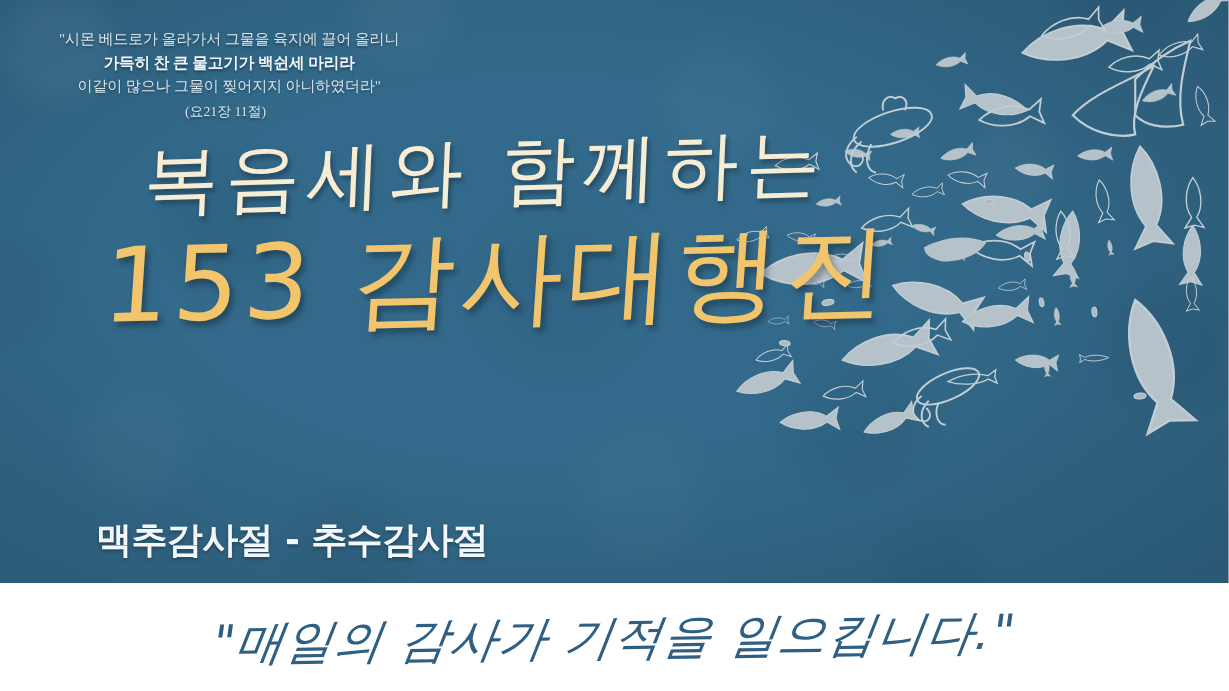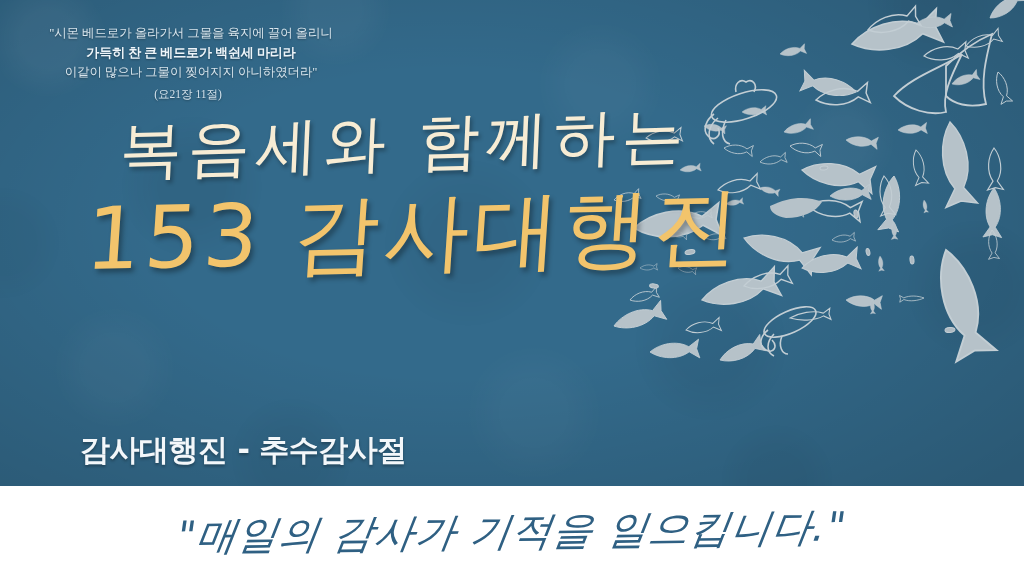--- a/index.html
+++ b/index.html
@@ -304,30 +304,30 @@
             <ellipse cx="274" cy="252" rx="3.6" ry="1.8" transform="rotate(78 274 252)"></ellipse>
             <ellipse cx="356" cy="330" rx="5" ry="2.4" transform="rotate(176 356 330)"></ellipse>
             <ellipse cx="230" cy="168" rx="4" ry="2" transform="rotate(-8 230 168)"></ellipse>
           </g>
         </g>
       </svg>
     </div>
 
     <div class="scripture">
       <span class="sline">"시몬 베드로가 올라가서 그물을 육지에 끌어 올리니</span>
-      <span class="sline strong">가득히 찬 큰 베드로가 백쉰세 마리라</span>
+      <span class="sline strong">가득히 찬 큰 물고기가 백쉰세 마리라</span>
       <span class="sline">이같이 많으나 그물이 찢어지지 아니하였더라"</span>
       <span class="sref">(요21장 11절)</span>
     </div>
 
     <div class="headline">
       <div class="head-line1">복음세와 함께하는</div>
       <div class="head-line2">153 감사대행진</div>
     </div>
 
-    <div class="subtitle">감사대행진 - 추수감사절</div>
+    <div class="subtitle">맥추감사절 - 추수감사절</div>
   </div>
 
   <div class="footer">
     <div class="tagline">"매일의 감사가 기적을 일으킵니다."</div>
   </div>
 
 </div>
 
 </body></html>

